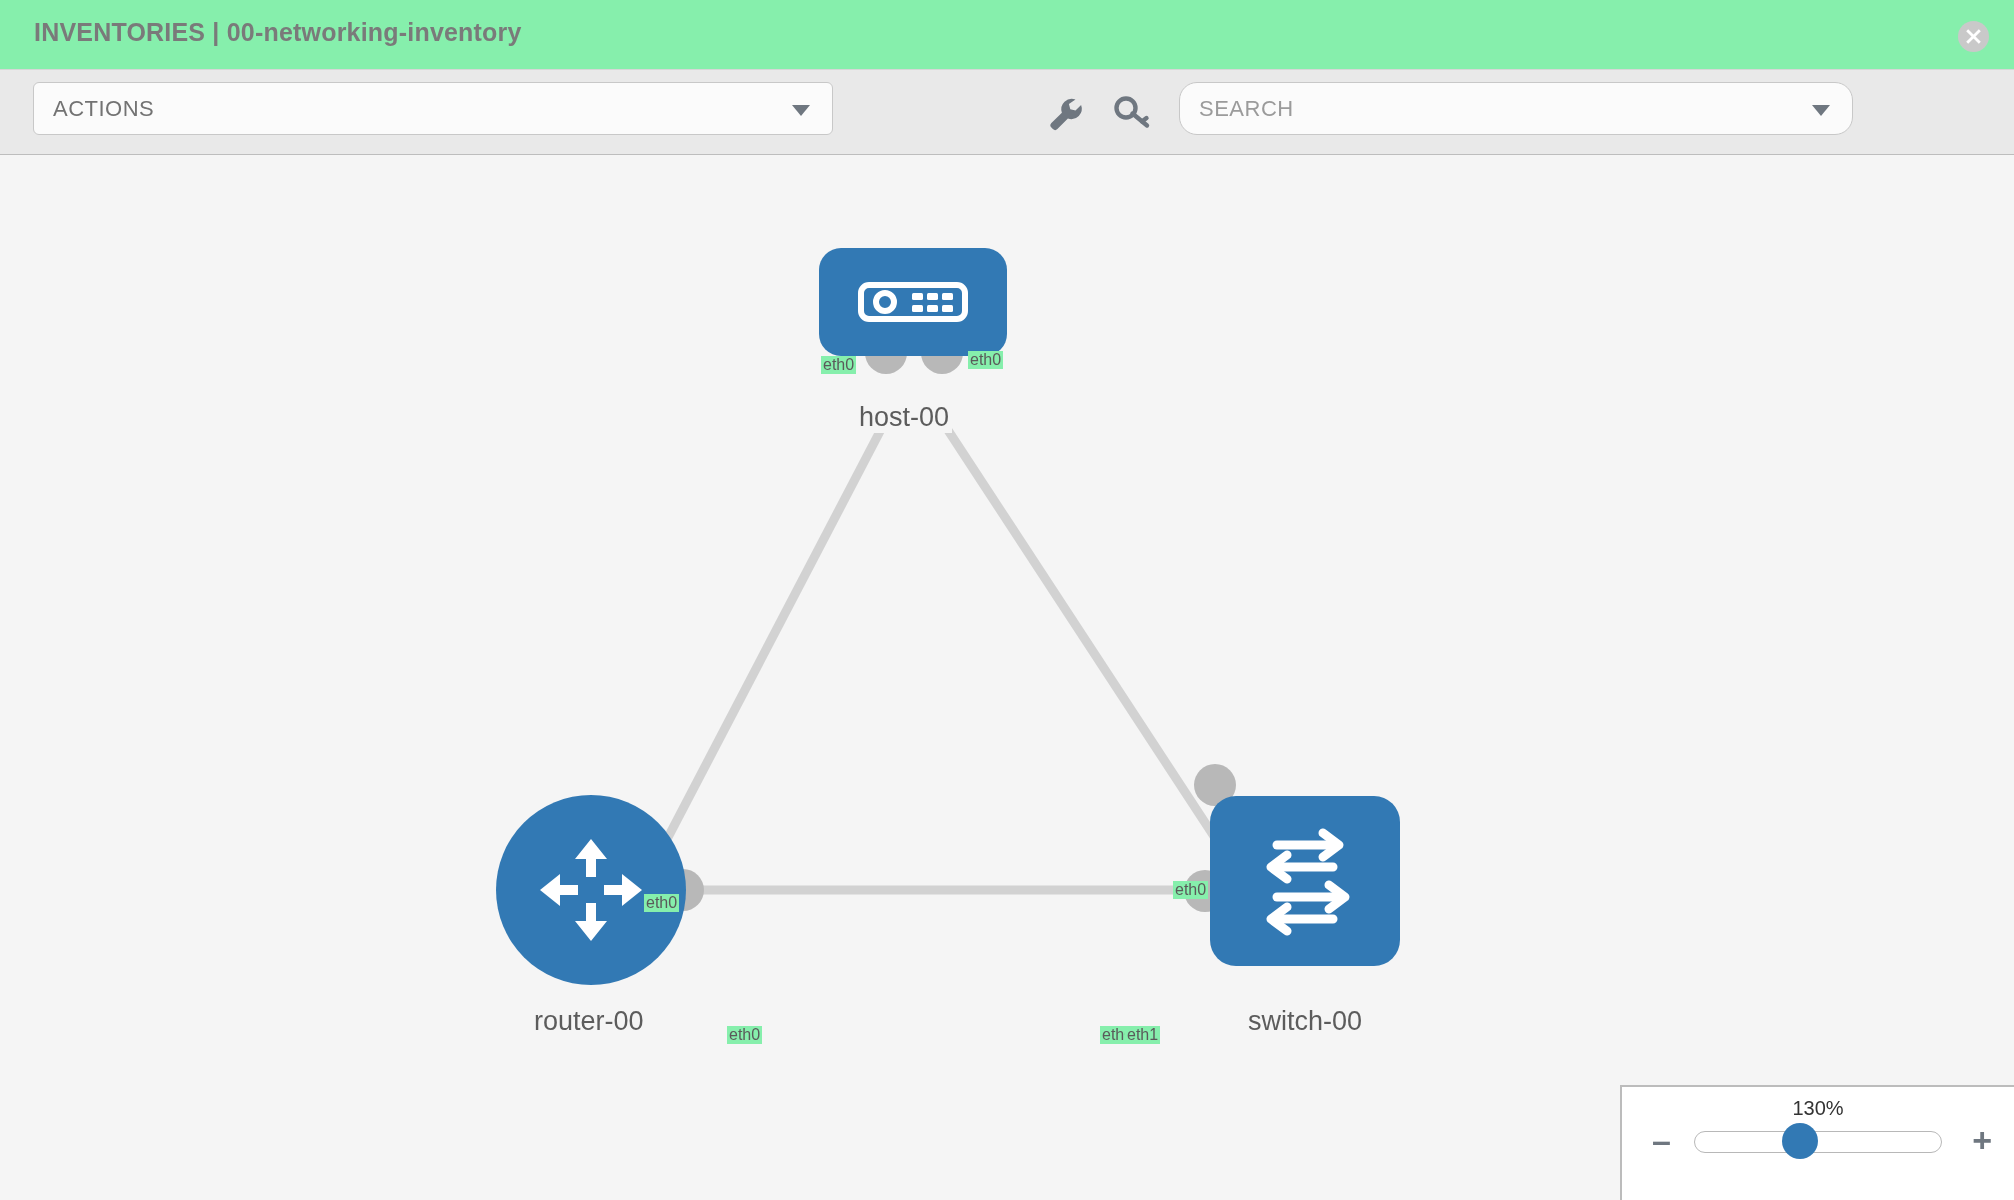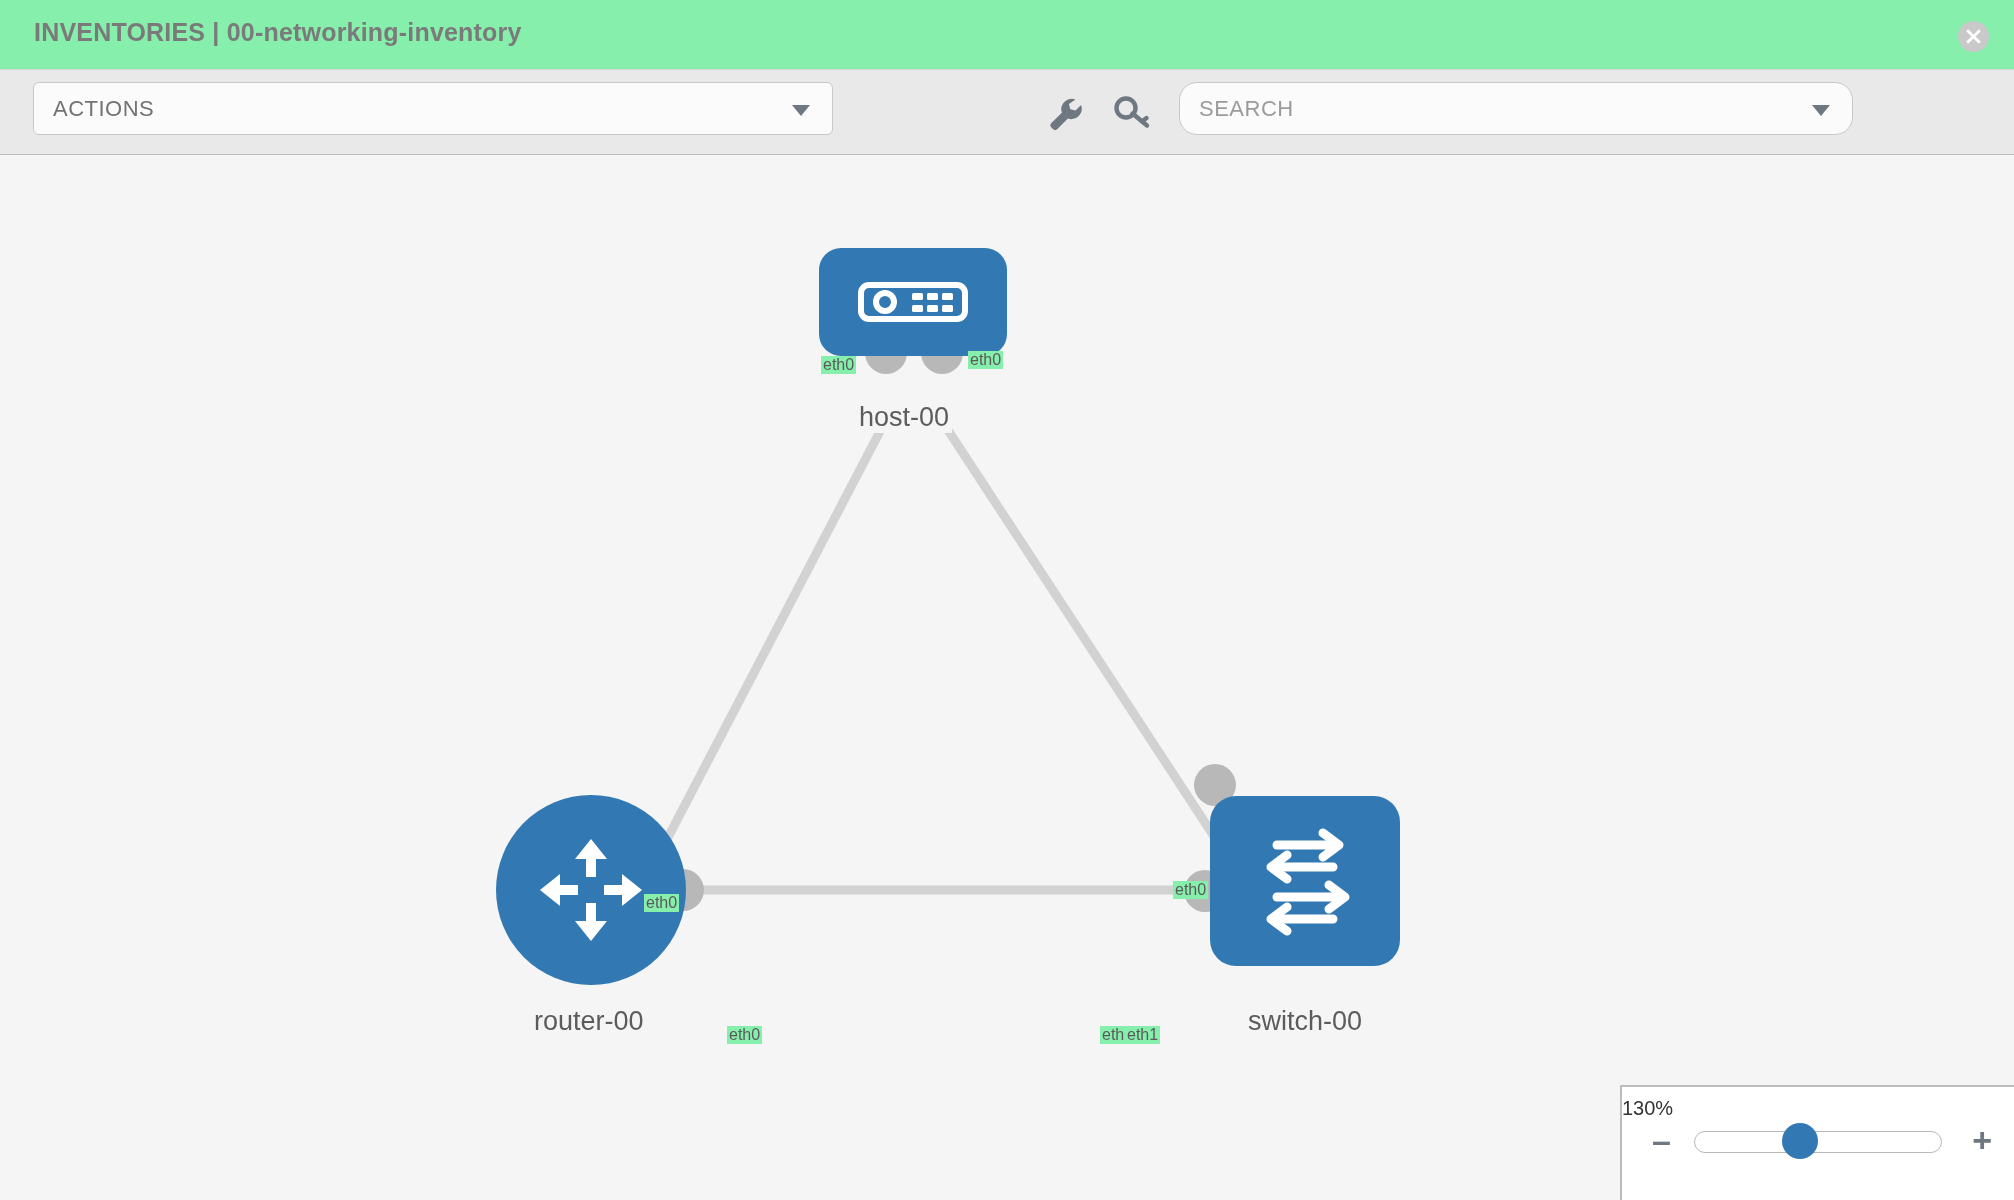--- a/index.html
+++ b/index.html
@@ -104,21 +104,21 @@
 
   
   .zoom-panel {
     position:absolute; left:1620px; top:1085px;
     width:394px; height:115px;
     background:#ffffff; border:2px solid #bcbcbc;
     border-right:none; border-bottom:none;
   }
   .zoom-level {
     position:absolute; left:0; top:10px; width:100%;
-    font-size:20px; color:#333333;
+    text-align:center; font-size:20px; color:#333333;
   }
   .zoom-minus, .zoom-plus {
     position:absolute; top:40px; color:#6f7780; cursor:pointer;
     font-size:34px; line-height:26px; font-weight:bold;
   }
   .zoom-minus { left:30px; }
   .zoom-plus  { right:22px; }
   .zoom-track {
     position:absolute; left:72px; top:44px;
     width:248px; height:22px;

